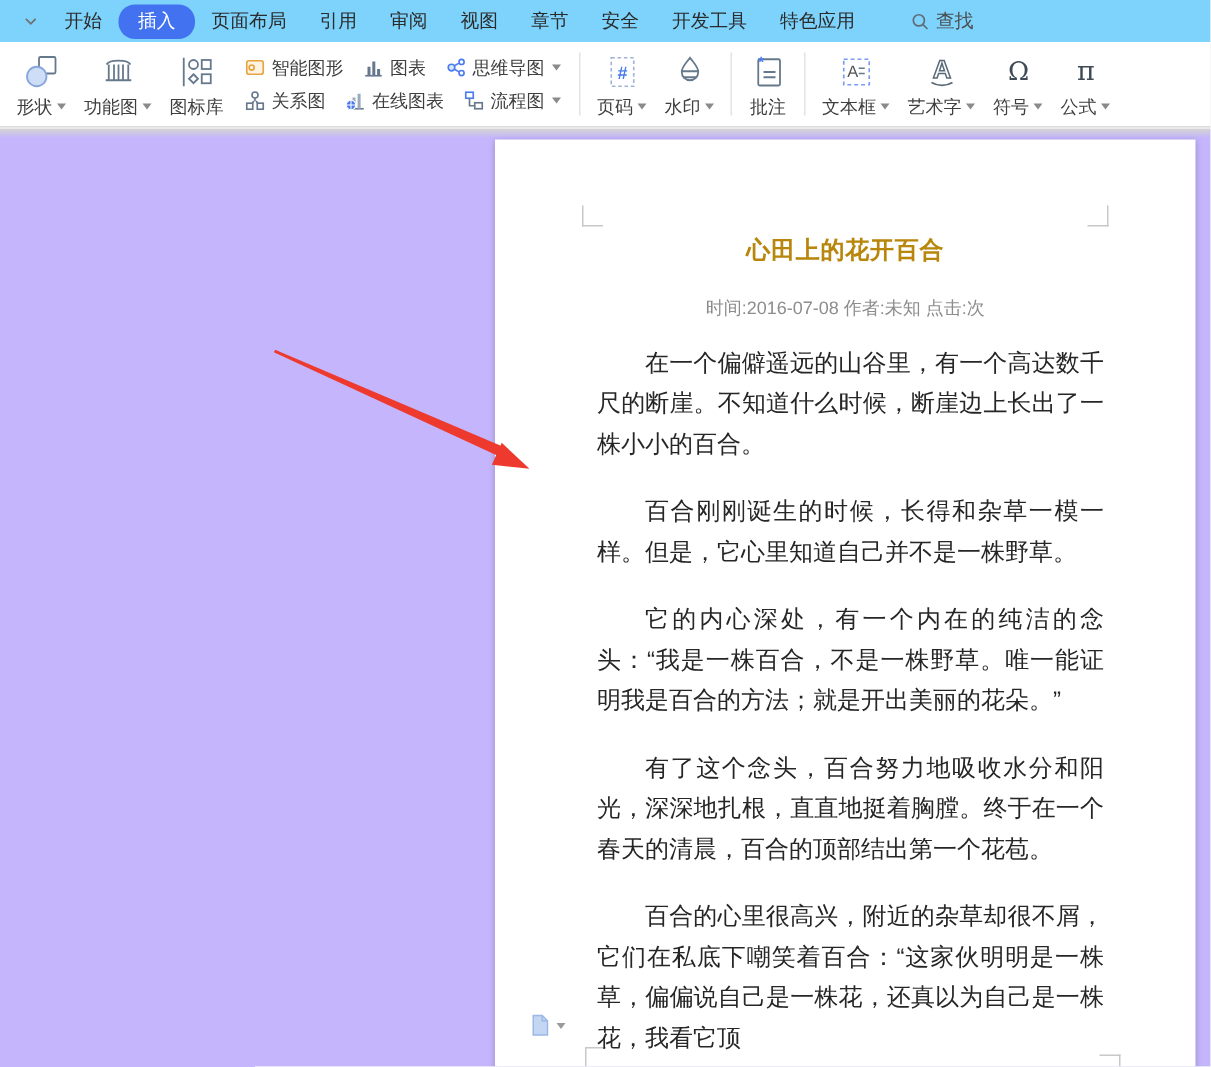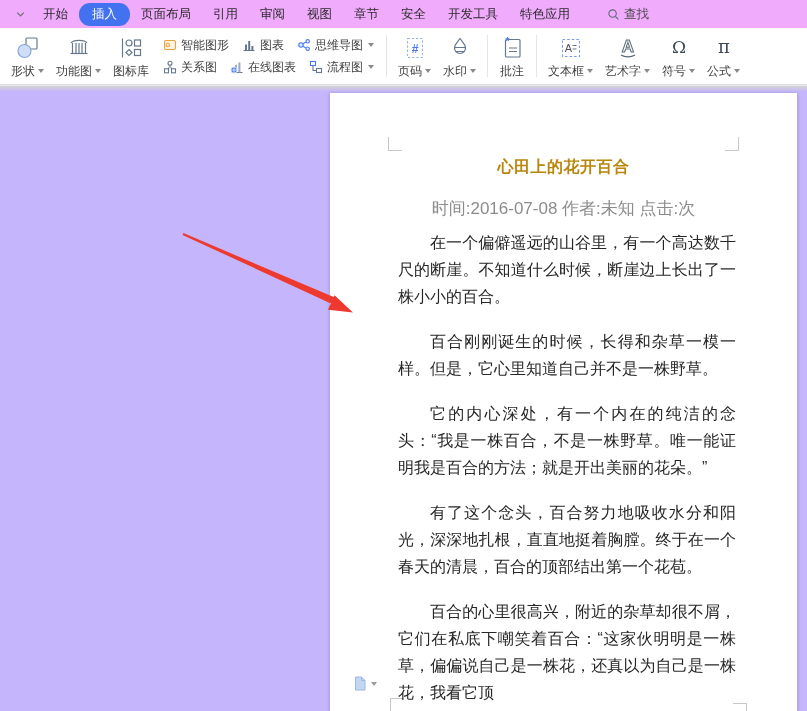--- a/index.html
+++ b/index.html
@@ -1,21 +1,21 @@
 <!DOCTYPE html>
 <html><head>
 <meta charset="utf-8">
 <style>
   * { box-sizing: border-box; margin: 0; padding: 0; }
   html,body { width:807px; height:711px; }
   body { font-family:"Liberation Sans","DejaVu Sans",sans-serif; overflow:hidden; }
   .app { position:relative; width:807px; height:711px; background:#e9e9e9; overflow:hidden; }
 
   
-  .menubar { position:absolute; top:0; left:0; right:0; height:28px; background:#f0abfc;
+  .menubar { position:absolute; top:0; left:0; right:0; height:28px; background:#7dd3fc;
              display:flex; align-items:center; padding-left:8px; }
   .collapse { width:24px; display:flex; justify-content:center; align-items:center; cursor:pointer; }
   .tab { padding:3px 11px; font-size:12.5px; color:#2b2b2b; white-space:nowrap; cursor:pointer; }
   .tab.active { background:#4372f0; color:#fff; border-radius:11px; padding:3px 13px; }
   .menusearch { display:flex; align-items:center; gap:4px; margin-left:26px; font-size:12.5px; color:#4a4a4a; cursor:pointer; }
 
   
   .ribbon { position:absolute; top:28px; left:0; right:0; height:57px; background:#ffffff;
             border-bottom:1px solid #dcdcdc; display:flex; align-items:center; padding:0 5px; }
   .big { display:flex; flex-direction:column; align-items:center; justify-content:center;
@@ -39,21 +39,21 @@
   .page { position:absolute; left:330px; top:7px; width:467px; height:720px; background:#fff;
           box-shadow:0 1px 4px rgba(0,0,0,.22); }
   .cmark { position:absolute; width:14px; height:14px; }
   .cmark.tl { left:58px;  top:44px;  border-left:1px solid #c8c8c8; border-bottom:1px solid #c8c8c8; }
   .cmark.tr { left:395px; top:44px;  border-right:1px solid #c8c8c8; border-bottom:1px solid #c8c8c8; }
   .cmark.bl { left:60px;  top:605px; border-left:1px solid #c8c8c8; border-top:1px solid #c8c8c8; }
   .cmark.br { left:403px; top:610px; border-right:1px solid #c8c8c8; border-top:1px solid #c8c8c8; }
   .doc-title { position:absolute; top:64px; left:0; width:100%; text-align:center;
                font-size:16px; font-weight:bold; color:#b8860b; letter-spacing:.5px; }
   .doc-meta  { position:absolute; top:104px; left:0; width:100%; text-align:center;
-               font-size:17px; color:#8c8c8c; }
+               font-size:12px; color:#8c8c8c; }
   .doc-body  { position:absolute; top:136px; left:68px; width:338px; font-size:16px;
                line-height:27px; color:#262626; text-align:justify; cursor:text; }
   .doc-body p { margin:0 0 18px 0; text-indent:2em; }
   .pagebtn { position:absolute; left:24px; top:583px; display:flex; align-items:center; gap:3px; cursor:pointer; }
 
   .arrow-overlay { position:absolute; top:0; left:0; width:807px; height:711px;
                    pointer-events:none; z-index:6; }
   svg { display:block; }
 </style>
 </head>

